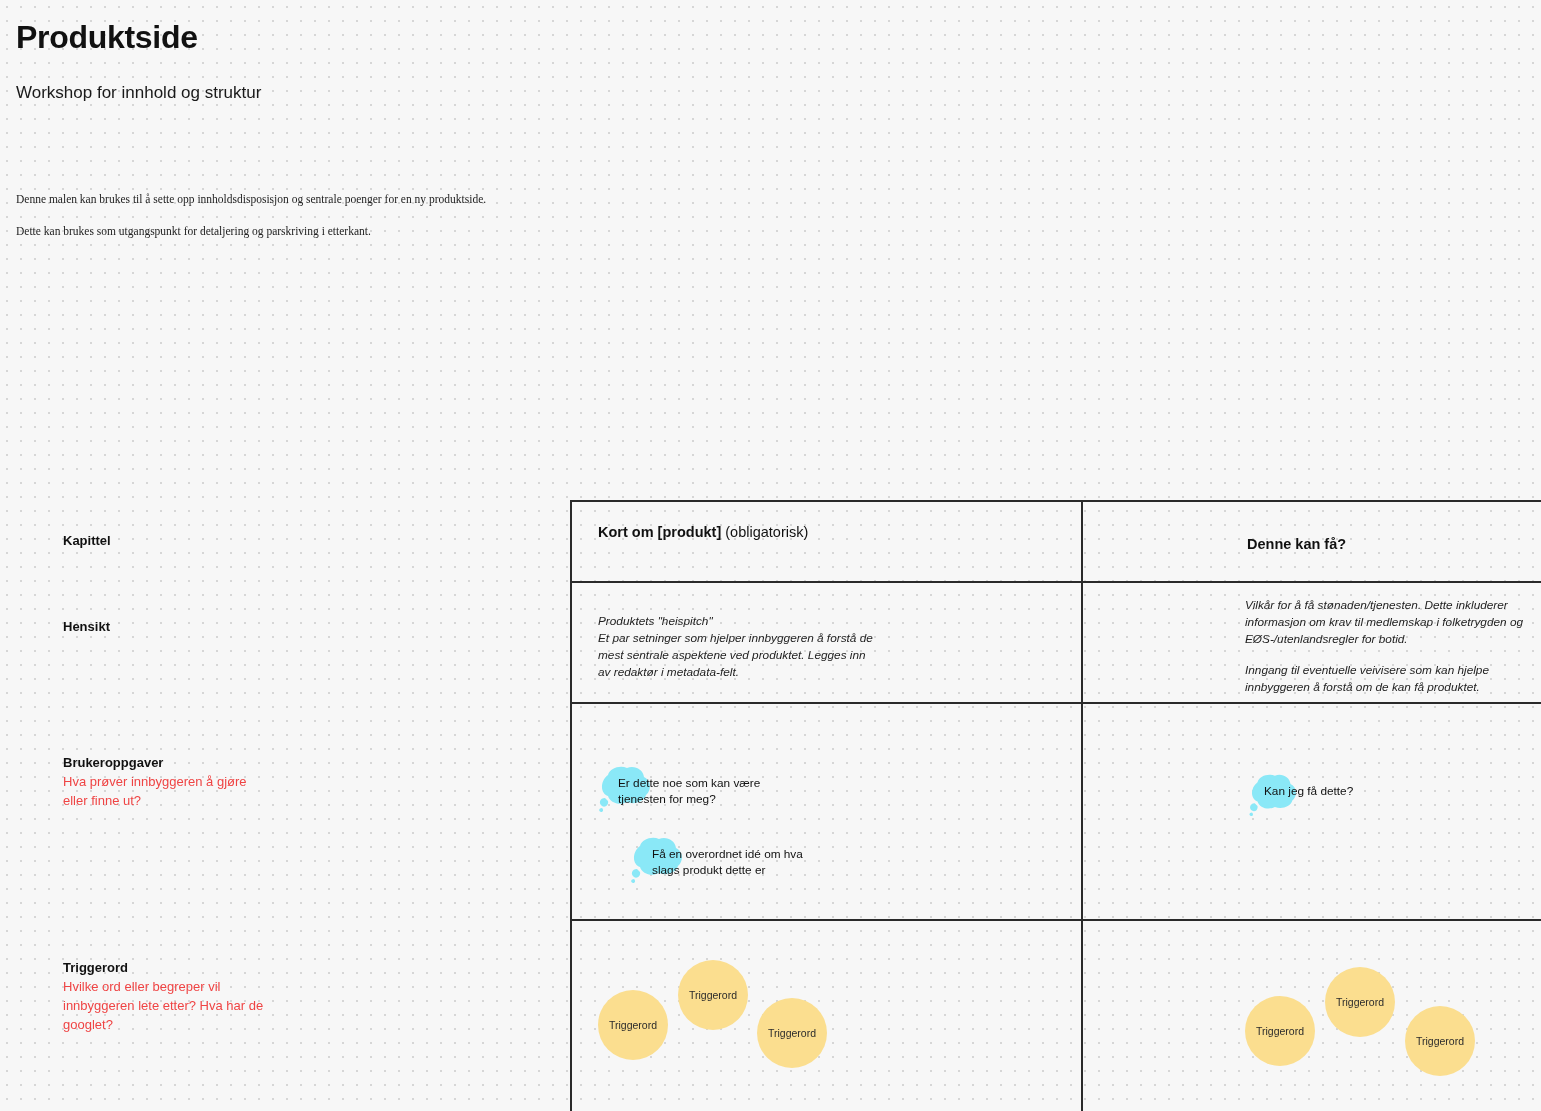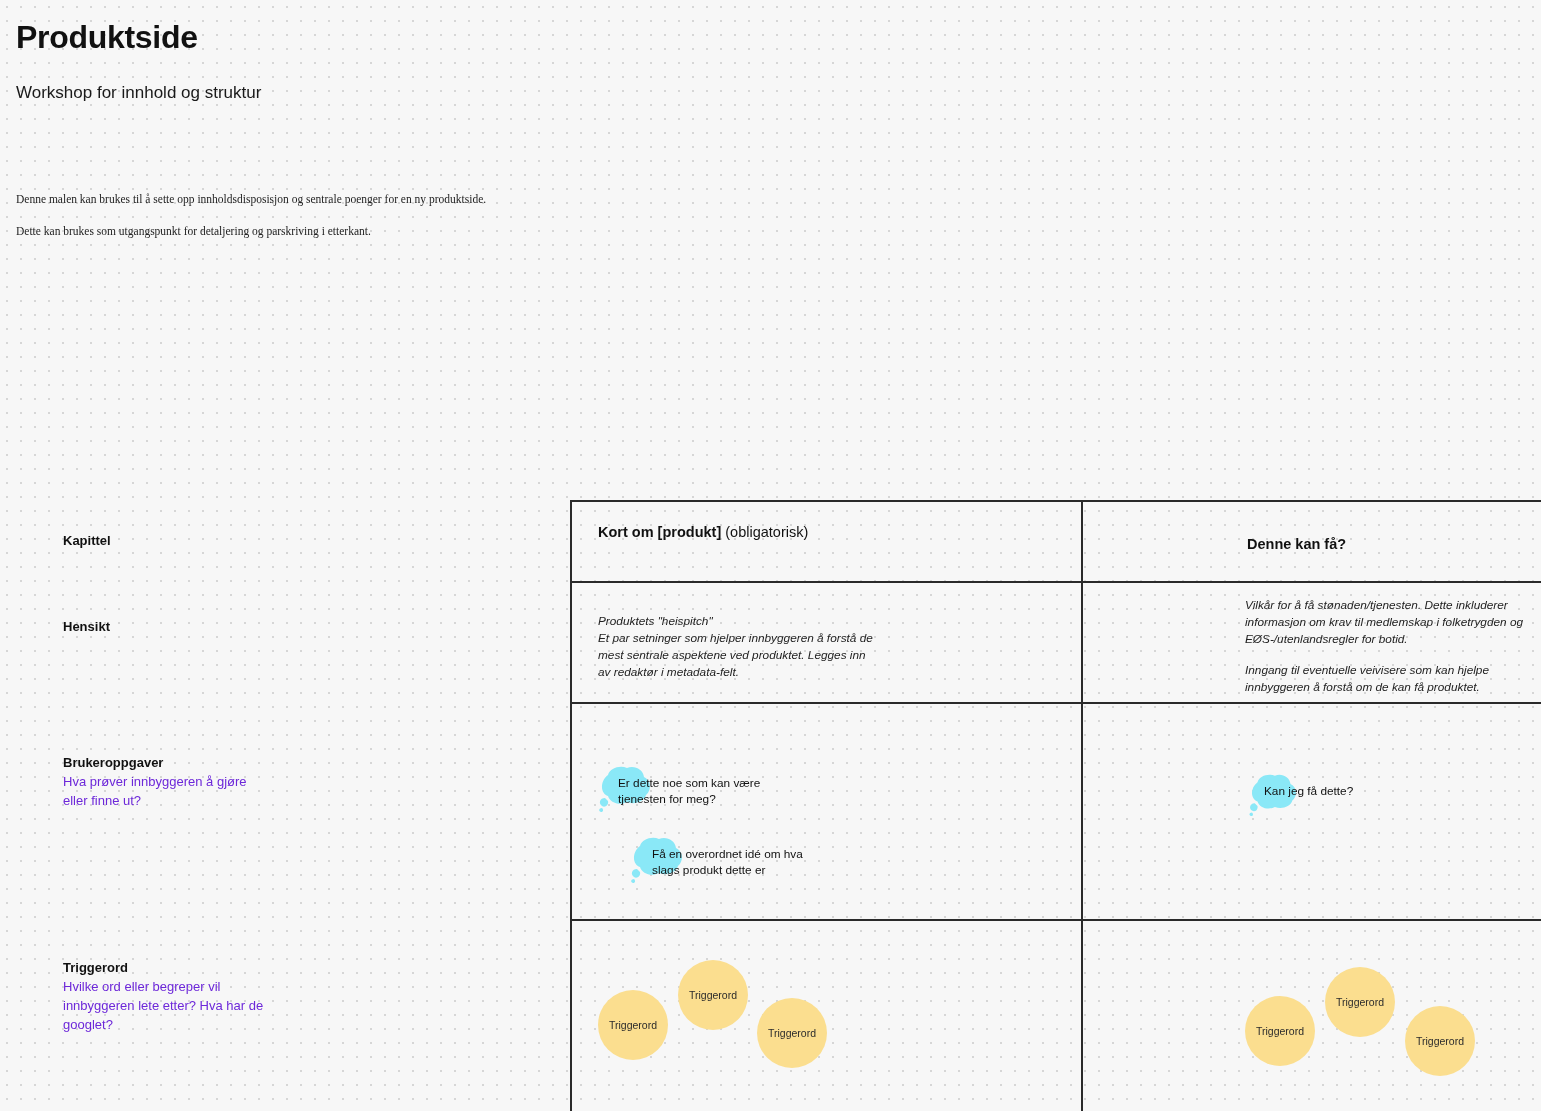--- a/index.html
+++ b/index.html
@@ -62,21 +62,21 @@
   }
   .row-label .lbl-title {
     font-size: 13px;
     font-weight: bold;
     color: #111111;
     line-height: 1.45;
   }
   .row-label .lbl-sub {
     font-size: 13px;
     font-weight: normal;
-    color: #6d28d9;
+    color: #ef4444;
     line-height: 1.45;
   }
   #label-kapittel       { top: 532px; }
   #label-hensikt        { top: 618px; }
   #label-brukeroppgaver { top: 711px; margin-top: 43px; }
   #label-triggerord     { top: 959px; }
 
   
   .table {
     position: absolute;

